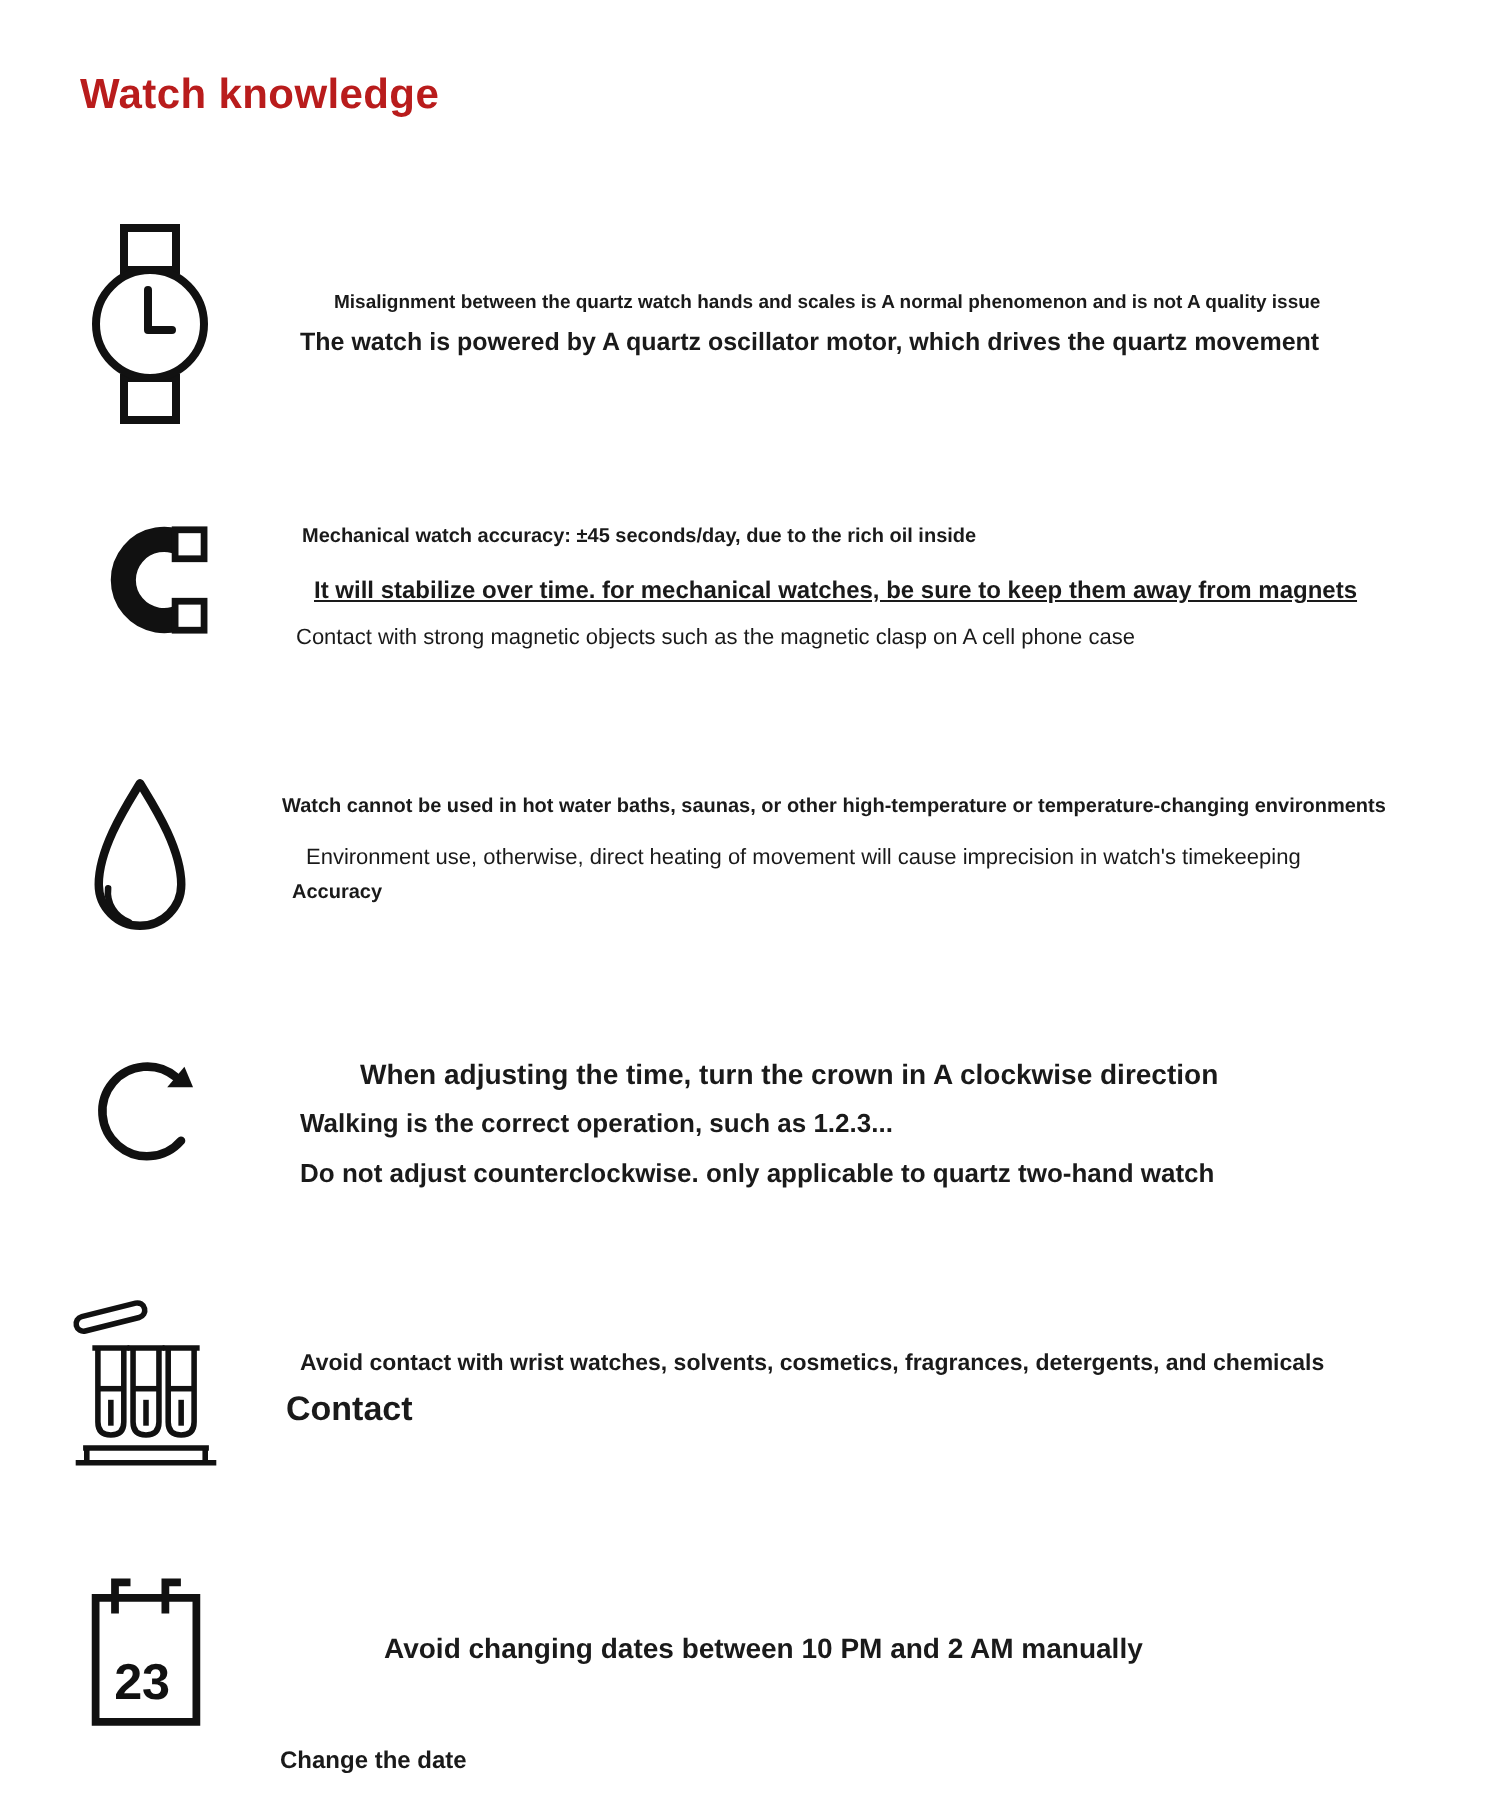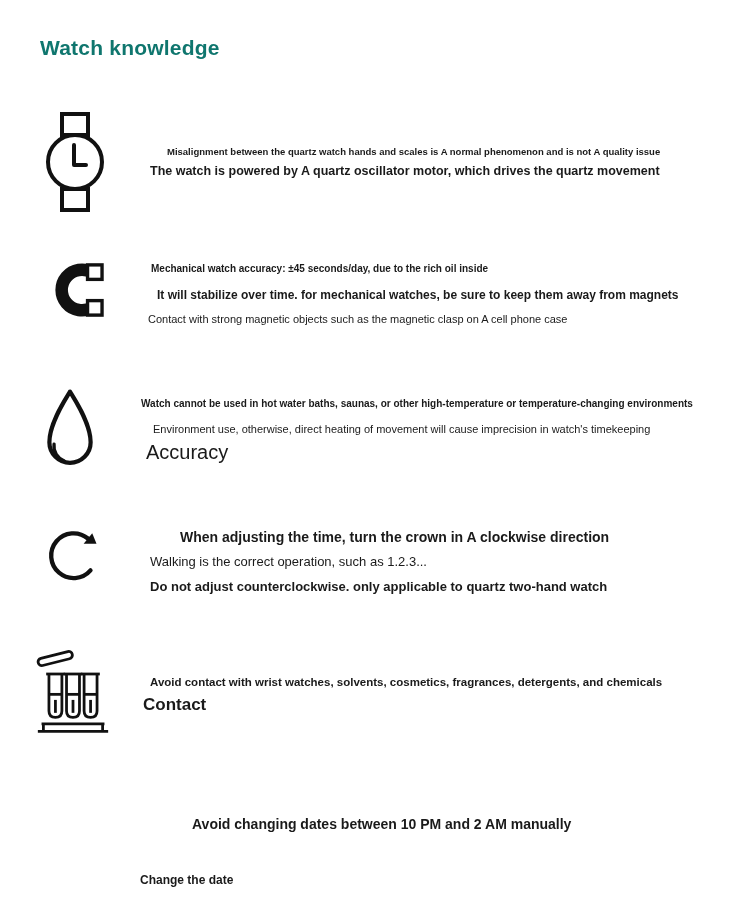--- a/index.html
+++ b/index.html
@@ -5,45 +5,45 @@
   * { margin:0; padding:0; box-sizing:border-box; }
   html,body { background:#ffffff; }
   body {
     width:750px; height:909px;
     font-family:"Liberation Sans","DejaVu Sans",sans-serif;
     color:#1a1a1a;
   }
   .page { position:relative; width:750px; height:909px; background:#ffffff; overflow:hidden; }
   .title {
     position:absolute; left:40px; top:36px;
-    font-size:21px; font-weight:bold; letter-spacing:0.2px; color:#0f766e;
+    font-size:21px; font-weight:bold; letter-spacing:0.2px; color:#b91c1c;
   }
   .icon { position:absolute; line-height:0; }
   .l { position:absolute; white-space:nowrap; color:#1a1a1a; }
 
   #icon1 { left:45px;  top:112px; }
   #icon2 { left:44px;  top:262px; }
   #icon3 { left:40px;  top:385px; }
   #icon4 { left:44px;  top:518px; }
   #icon5 { left:36px;  top:645px; }
   #icon6 { left:42px;  top:787px; }
 
   #s1l1 { left:167px; top:146px; font-size:9.5px;  font-weight:bold; }
   #s1l2 { left:150px; top:164px; font-size:12.5px; font-weight:bold;text-align:center; }
 
   #s2l1 { left:151px; top:263px; font-size:10px;   font-weight:bold; }
-  #s2l2 { left:157px; top:288px; font-size:12px;   font-weight:bold; }
+  #s2l2 { left:157px; top:288px; font-size:12px;   font-weight:bold;text-decoration:underline; }
   #s2l3 { left:148px; top:313px; font-size:11px;   font-weight:normal; }
 
   #s3l1 { left:141px; top:398px; font-size:10px;  font-weight:bold; }
   #s3l2 { left:153px; top:423px; font-size:11px;   font-weight:normal; }
-  #s3l3 { left:146px; top:441px; font-size:20px;   font-weight:normal;text-align:center; }
+  #s3l3 { left:146px; top:441px; font-size:10px;   font-weight:bold;text-align:center; }
 
   #s4l1 { left:180px; top:529px; font-size:14px;   font-weight:bold; }
-  #s4l2 { left:150px; top:554px; font-size:13px;   font-weight:normal; }
+  #s4l2 { left:150px; top:554px; font-size:13px;   font-weight:bold; }
   #s4l3 { left:150px; top:579px; font-size:13px;   font-weight:bold; }
 
   #s5l1 { left:150px; top:676px; font-size:11.5px; font-weight:bold; }
   #s5l2 { left:143px; top:695px; font-size:17px;   font-weight:bold; }
 
   #s6l1 { left:192px; top:816px; font-size:14px;   font-weight:bold; }
   #s6l2 { left:140px; top:873px; font-size:12px;   font-weight:bold; }
 </style>
 </head>
 <body>
@@ -117,16 +117,26 @@
         <line x1="6" y1="84" x2="74" y2="84"></line>
         <line x1="2" y1="92" x2="78" y2="92"></line>
         <line x1="8" y1="84" x2="8" y2="92"></line>
         <line x1="72" y1="84" x2="72" y2="92"></line>
       </g>
     </svg>
   </div>
   <div class="l" id="s5l1">Avoid contact with wrist watches, solvents, cosmetics, fragrances, detergents, and chemicals</div>
   <div class="l" id="s5l2">Contact</div>
 
+  <div class="icon" id="icon6">
+    <svg viewBox="0 0 64 84" width="62" height="82">
+      <g fill="none" stroke="#111" stroke-width="4">
+        <rect x="6" y="12" width="52" height="64"></rect>
+        <path d="M16 20 V4 H24"></path>
+        <path d="M42 20 V4 H50"></path>
+      </g>
+      <text x="30" y="64" font-size="26" font-weight="bold" fill="#111" text-anchor="middle">23</text>
+    </svg>
+  </div>
   <div class="l" id="s6l1">Avoid changing dates between 10 PM and 2 AM manually</div>
   <div class="l" id="s6l2">Change the date</div>
 
 </div>
 
 </body></html>

